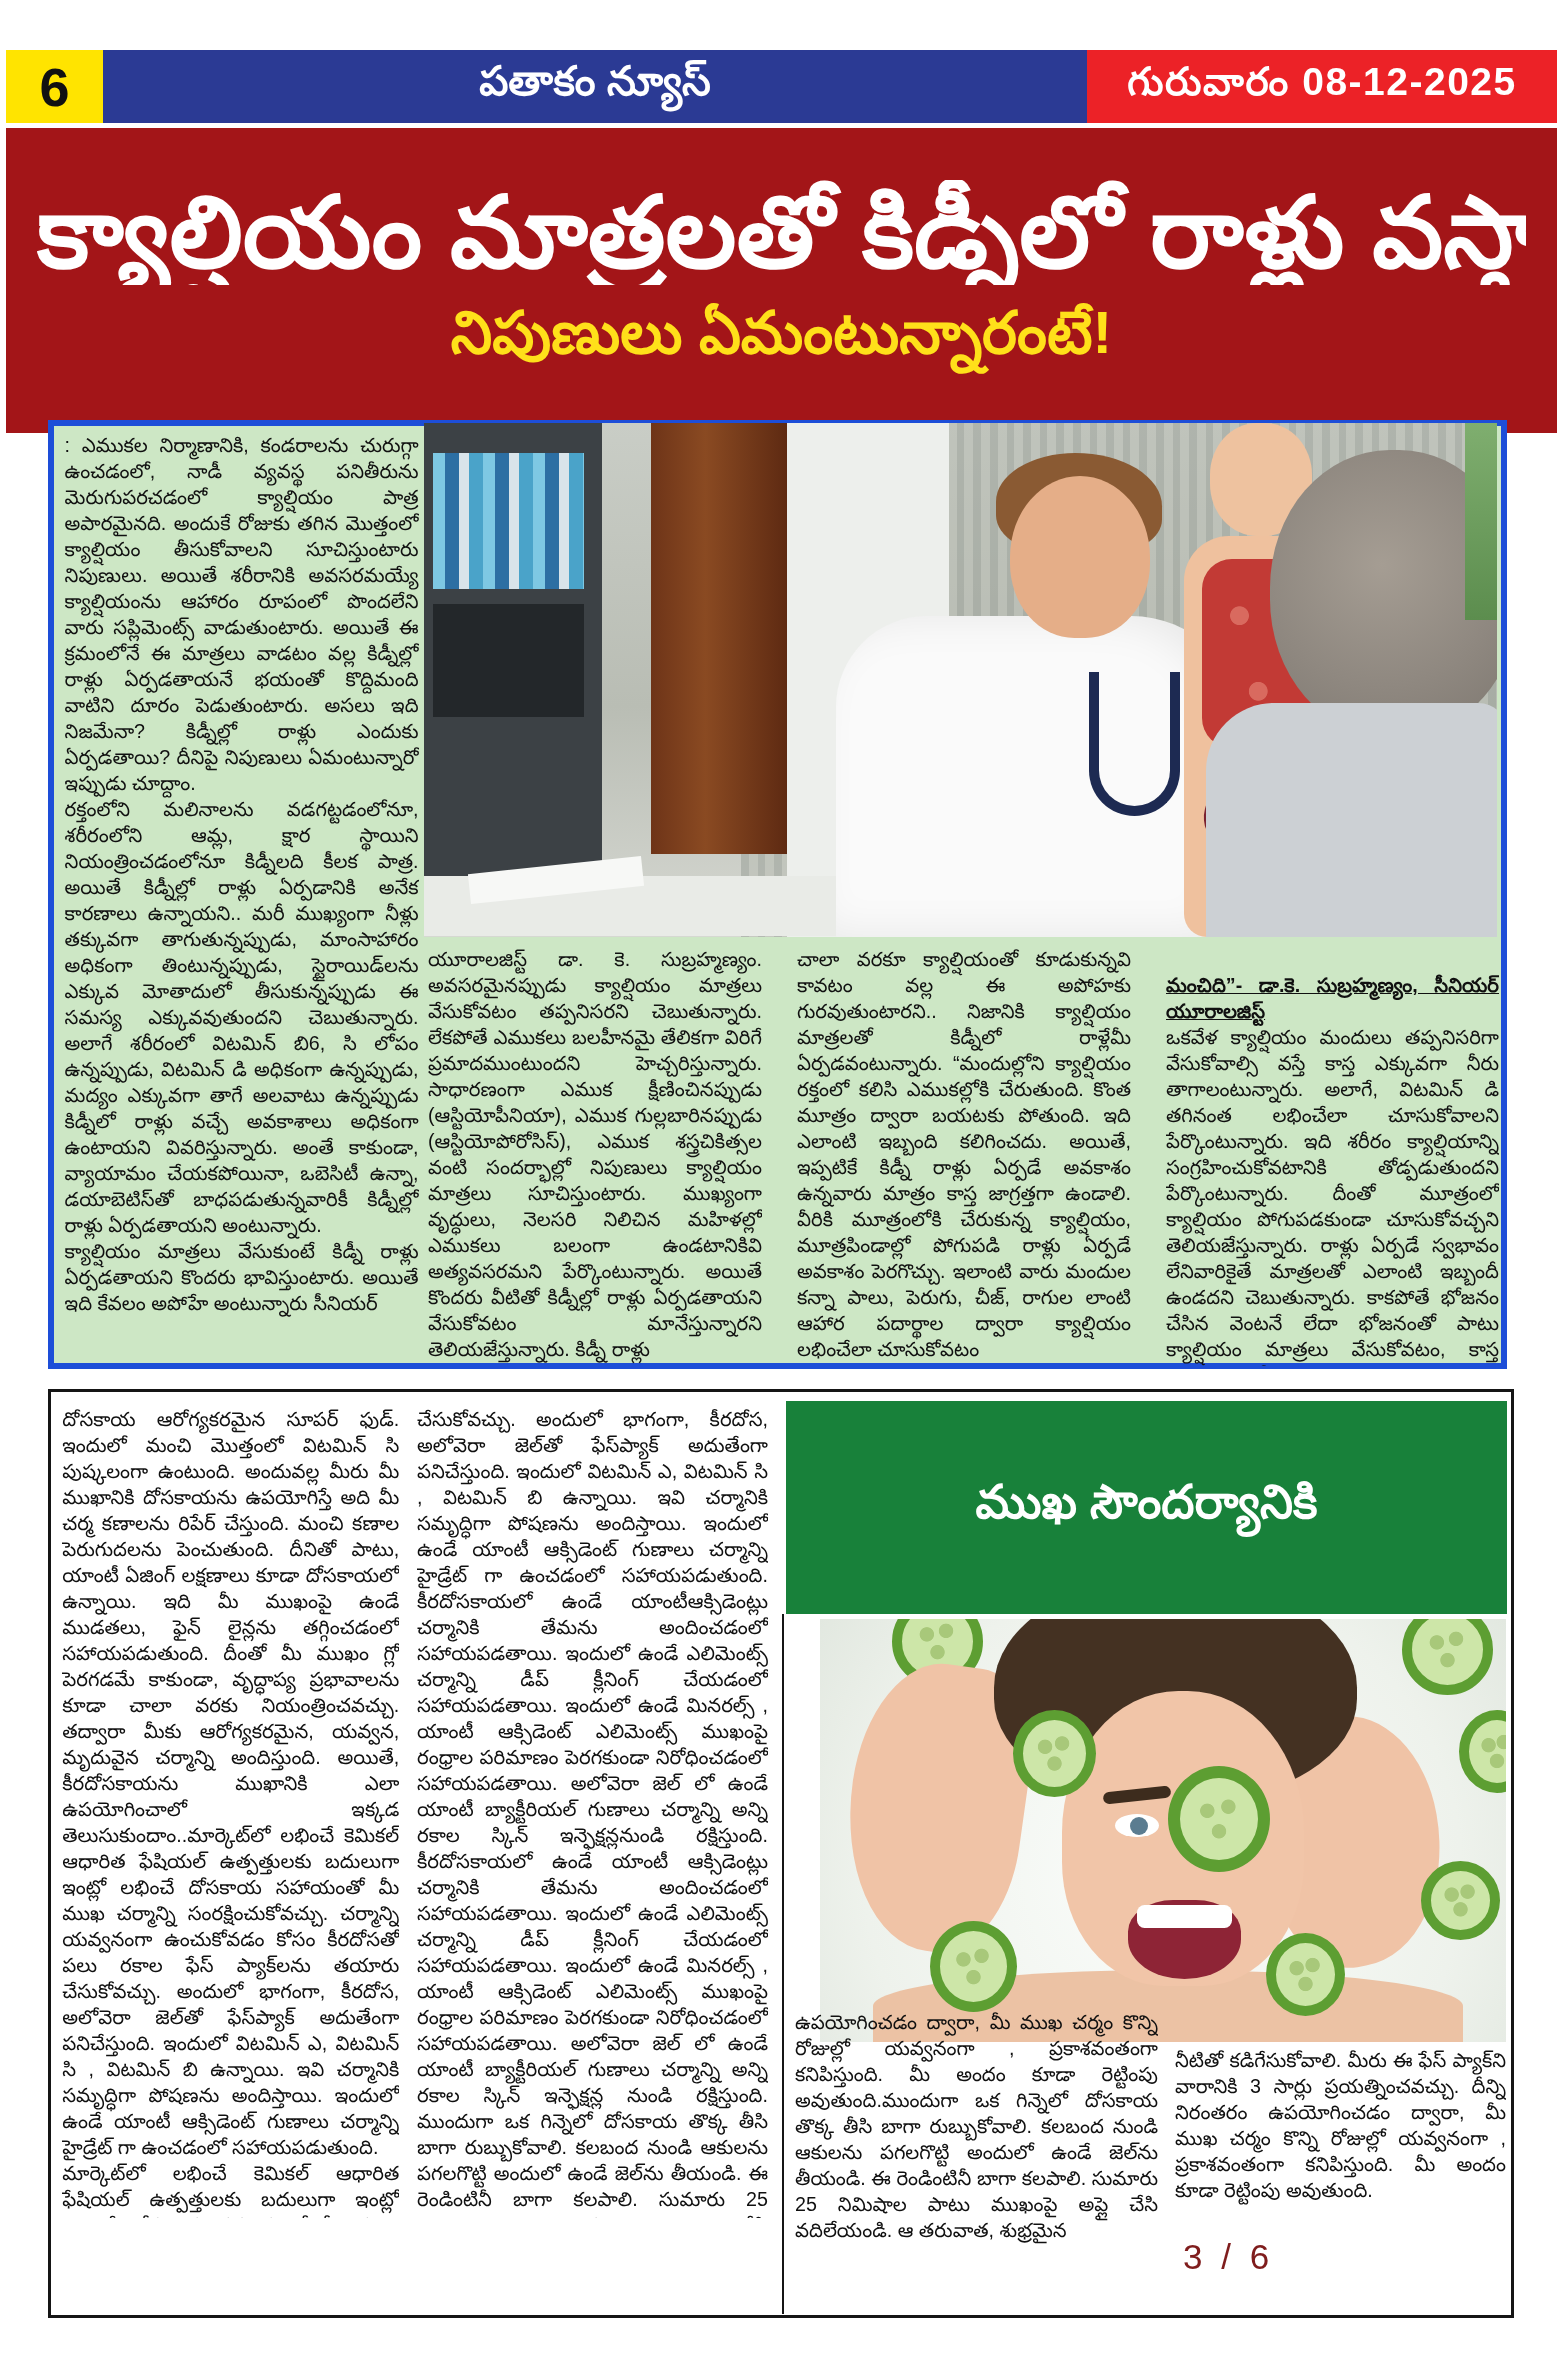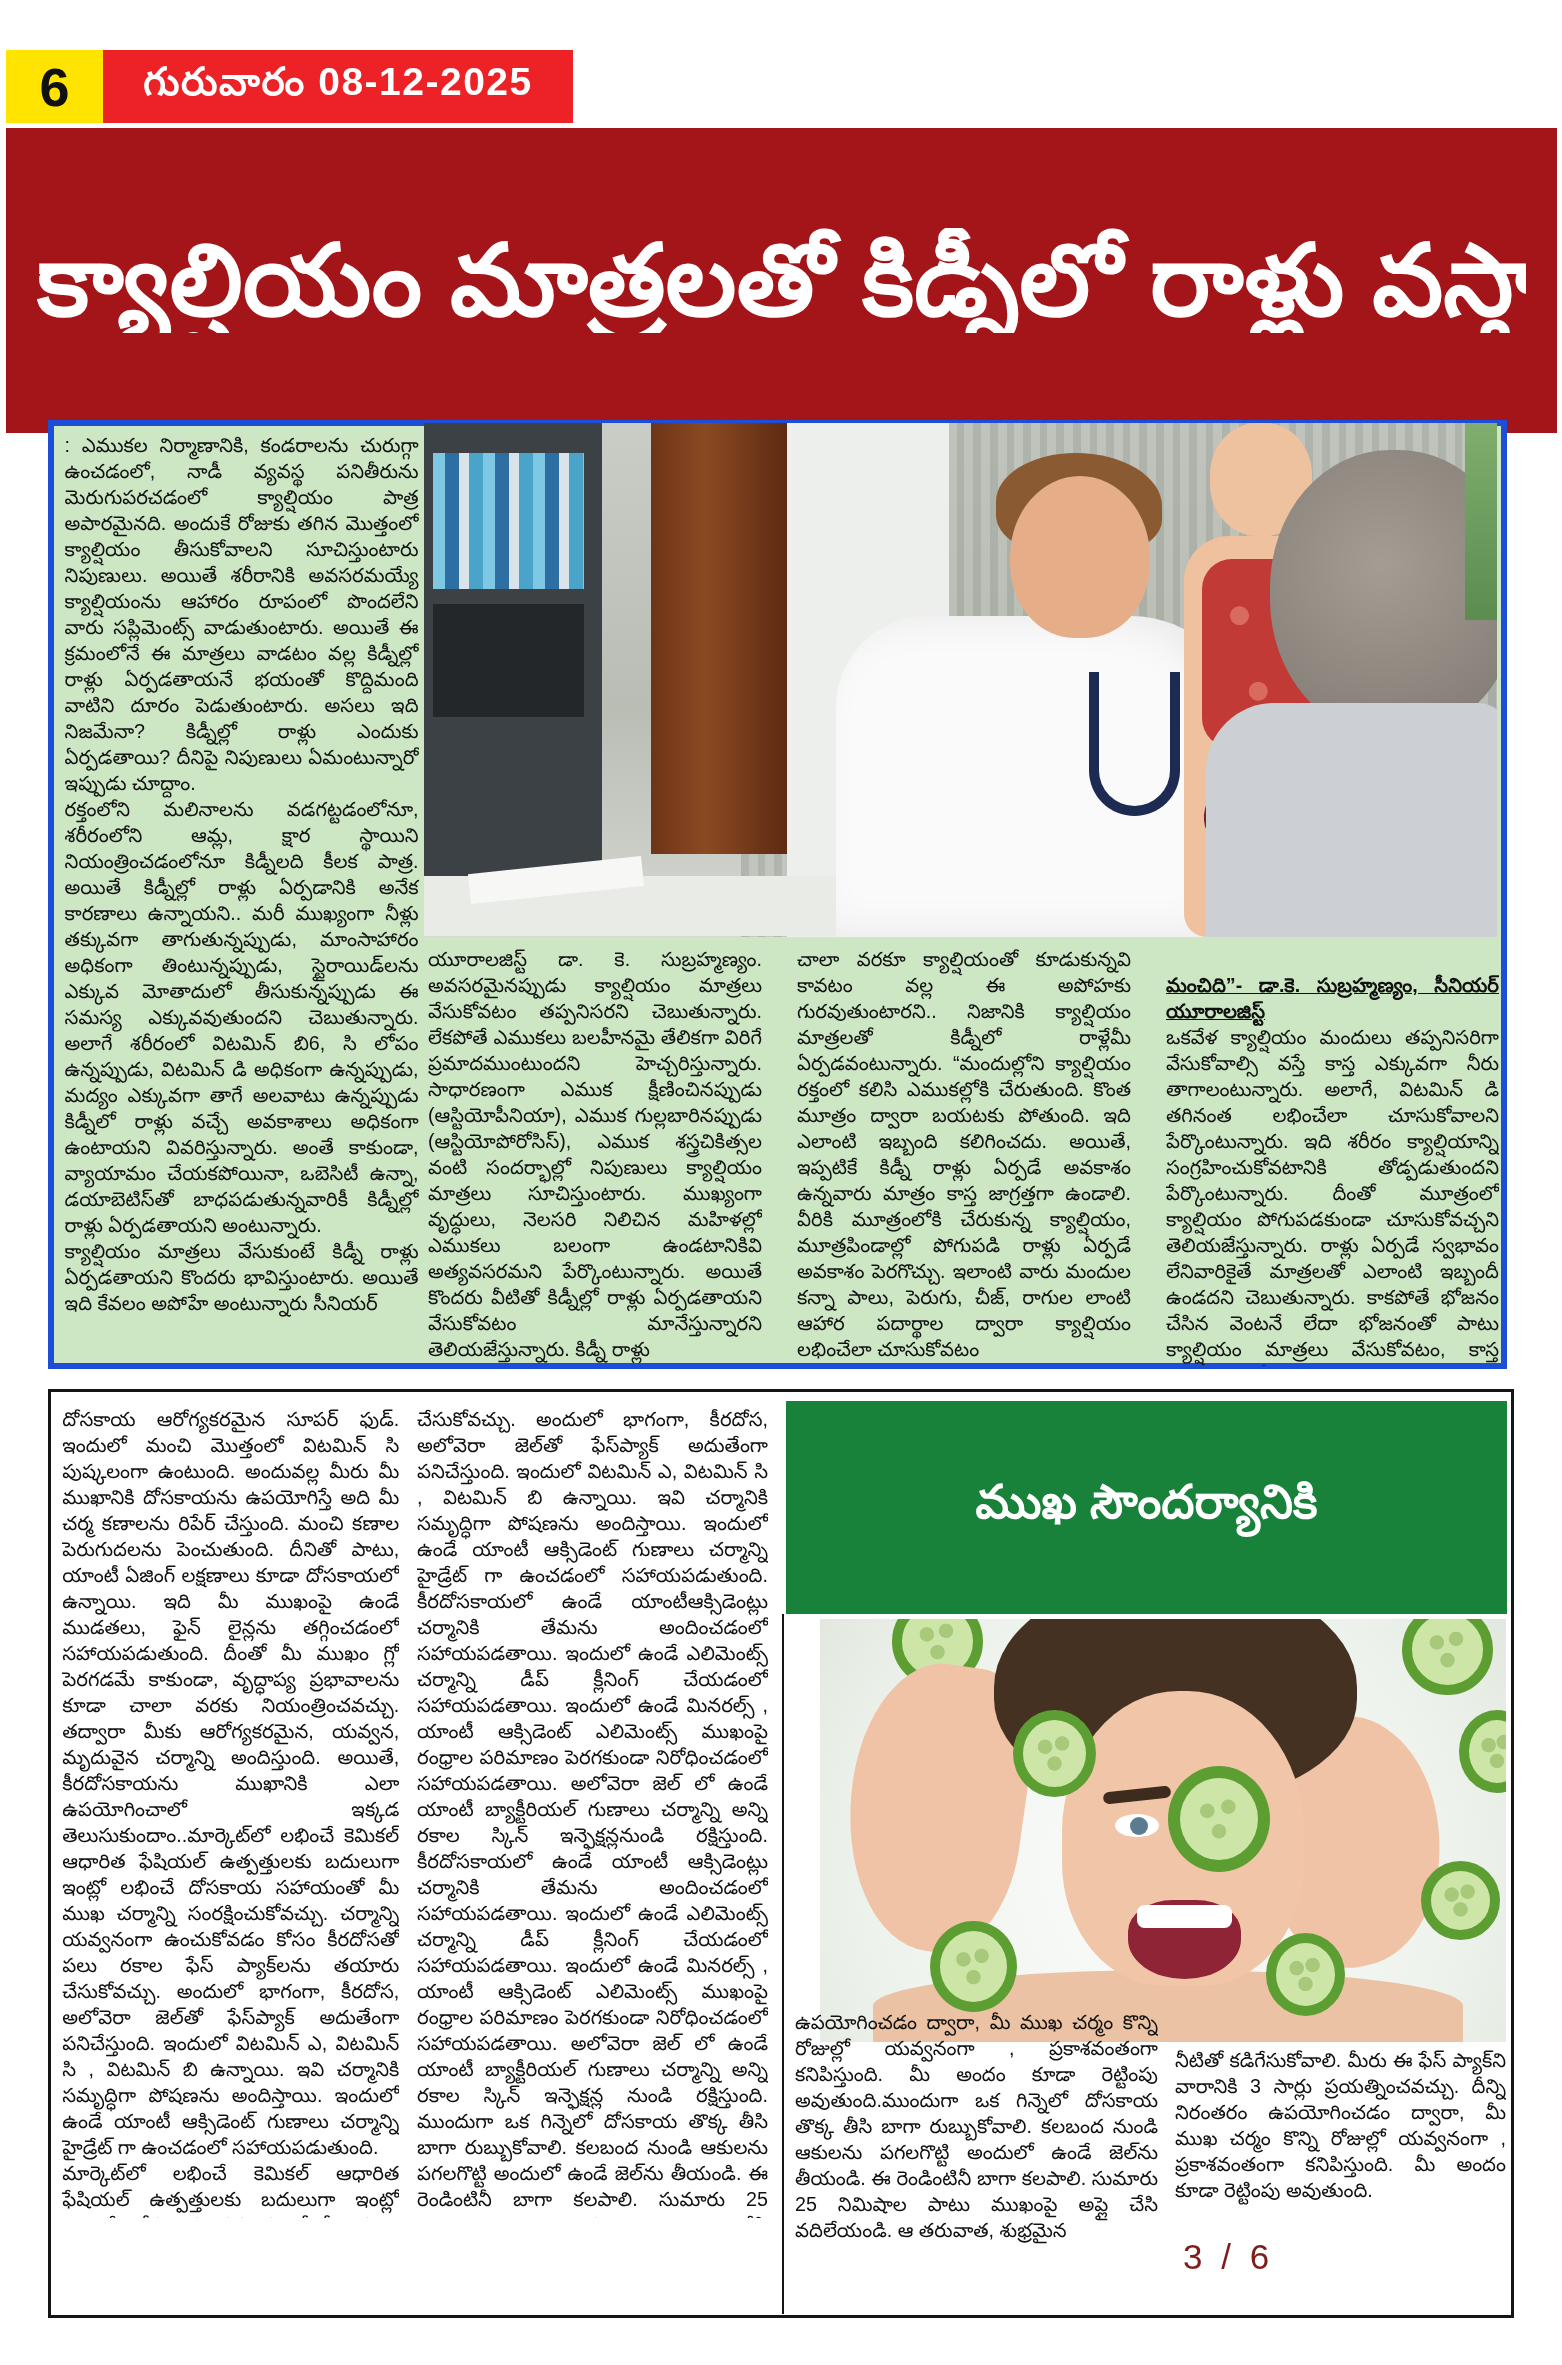--- a/index.html
+++ b/index.html
@@ -115,25 +115,27 @@
   .c1g{left:110px;top:302px;width:87px;height:91px;}
   .c1h{left:446px;top:314px;width:79px;height:83px;}
 </style>
 </head>
 <body>
 
 <div class="page">
 
   <div class="header">
     <div class="pagenum">6</div>
+    <div class="masthead">పతాకం న్యూస్</div>
     <div class="datebox">గురువారం  08-12-2025</div>
   </div>
 
   <div class="banner">
     <div class="headline">క్యాల్షియం మాత్రలతో కిడ్నీలో రాళ్లు వస్తాయా?</div>
+    <div class="subhead">నిపుణులు ఏమంటున్నారంటే!</div>
   </div>
 
   <div class="a1box">
     <div class="bodycol a1c1">:  ఎముకల నిర్మాణానికి, కండరాలను చురుగ్గా ఉంచడంలో, నాడీ వ్యవస్థ పనితీరును మెరుగుపరచడంలో క్యాల్షియం పాత్ర అపారమైనది. అందుకే రోజుకు తగిన మొత్తంలో క్యాల్షియం తీసుకోవాలని సూచిస్తుంటారు నిపుణులు. అయితే శరీరానికి అవసరమయ్యే క్యాల్షియంను ఆహారం రూపంలో పొందలేని వారు సప్లిమెంట్స్ వాడుతుంటారు. అయితే ఈ క్రమంలోనే ఈ మాత్రలు వాడటం వల్ల కిడ్నీల్లో రాళ్లు ఏర్పడతాయనే భయంతో కొద్దిమంది వాటిని దూరం పెడుతుంటారు. అసలు ఇది నిజమేనా? కిడ్నీల్లో రాళ్లు ఎందుకు ఏర్పడతాయి? దీనిపై నిపుణులు ఏమంటున్నారో ఇప్పుడు చూద్దాం.
 రక్తంలోని మలినాలను వడగట్టడంలోనూ, శరీరంలోని ఆమ్ల, క్షార స్థాయిని నియంత్రించడంలోనూ కిడ్నీలది కీలక పాత్ర. అయితే కిడ్నీల్లో రాళ్లు ఏర్పడానికి అనేక కారణాలు ఉన్నాయని.. మరీ ముఖ్యంగా నీళ్లు తక్కువగా తాగుతున్నప్పుడు, మాంసాహారం అధికంగా తింటున్నప్పుడు, స్టైరాయిడ్‌లను ఎక్కువ మోతాదులో తీసుకున్నప్పుడు ఈ సమస్య ఎక్కువవుతుందని చెబుతున్నారు. అలాగే శరీరంలో విటమిన్ బి6, సి లోపం ఉన్నప్పుడు, విటమిన్ డి అధికంగా ఉన్నప్పుడు, మద్యం ఎక్కువగా తాగే అలవాటు ఉన్నప్పుడు కిడ్నీలో రాళ్లు వచ్చే అవకాశాలు అధికంగా ఉంటాయని వివరిస్తున్నారు. అంతే కాకుండా, వ్యాయామం చేయకపోయినా, ఒబెసిటీ ఉన్నా, డయాబెటిస్‌తో బాధపడుతున్నవారికీ కిడ్నీల్లో రాళ్లు ఏర్పడతాయని అంటున్నారు.
 క్యాల్షియం మాత్రలు వేసుకుంటే కిడ్నీ రాళ్లు ఏర్పడతాయని కొందరు భావిస్తుంటారు. అయితే ఇది కేవలం అపోహే అంటున్నారు సీనియర్</div>
 
     <div class="photo1">
       <div class="tilewall"></div>
       <div class="bookshelf"></div>

